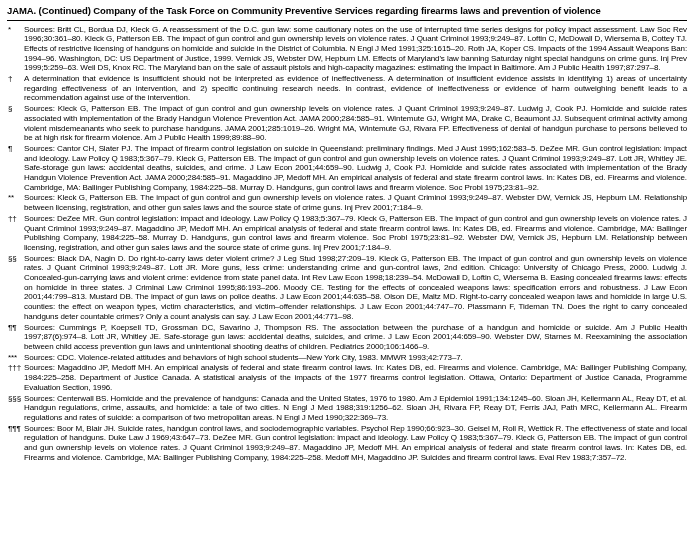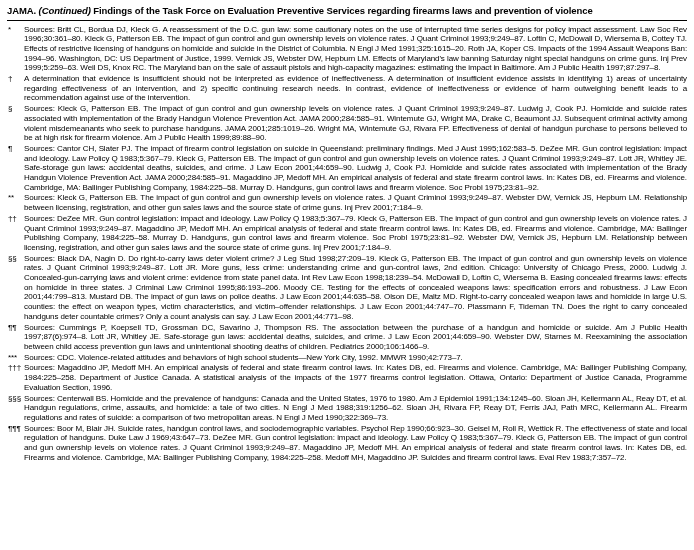--- a/index.html
+++ b/index.html
@@ -18,21 +18,20 @@
     padding: 5px 7px 4px 7px;
     overflow: hidden;
   }
   .table-title {
     font-size: 9.5px;
     line-height: 11.5px;
     font-weight: bold;
     letter-spacing: -0.1px;
   }
   .table-title .cont {
-    font-style: italic;
     text-align: center;
   }
   .rule {
     border: none;
     border-top: 1px solid #000000;
     margin: 3px 0 4px 0;
     height: 0;
   }
   .footnotes {
     font-size: 8px;
@@ -51,21 +50,21 @@
     top: 0;
     text-align: left;
     white-space: nowrap;
   }
 </style>
 </head>
 <body>
 
 <div class="page">
 
-  <div class="table-title"><span>JAMA.</span> <span class="cont">(Continued)</span> <span>Findings of the Task Force on Evaluation Preventive Services regarding firearms laws and prevention of violence</span></div>
+  <div class="table-title"><span>JAMA.</span> <span class="cont">(Continued)</span> <span>Company of the Task Force on Community Preventive Services regarding firearms laws and prevention of violence</span></div>
 
   <div class="rule"></div>
 
   <div class="footnotes">
 
     <div class="fn">
       <span class="marker">*</span>
       <span class="fn-text">Sources: Britt CL, Bordua DJ, Kleck G. A reassessment of the D.C. gun law: some cautionary notes on the use of interrupted time series designs for policy impact assessment. Law Soc Rev 1996;30:361–80. Kleck G, Patterson EB. The impact of gun control and gun ownership levels on violence rates. J Quant Criminol 1993;9:249–87. Loftin C, McDowall D, Wiersema B, Cottey TJ. Effects of restrictive licensing of handguns on homicide and suicide in the District of Columbia. N Engl J Med 1991;325:1615–20. Roth JA, Koper CS. Impacts of the 1994 Assault Weapons Ban: 1994–96. Washington, DC: US Department of Justice, 1999. Vernick JS, Webster DW, Hepburn LM. Effects of Maryland's law banning Saturday night special handguns on crime guns. Inj Prev 1999;5:259–63. Weil DS, Knox RC. The Maryland ban on the sale of assault pistols and high-capacity magazines: estimating the impact in Baltimore. Am J Public Health 1997;87:297–8.</span>
     </div>
 
@@ -99,21 +98,21 @@
       <span class="fn-text">Sources: Black DA, Nagin D. Do right-to-carry laws deter violent crime? J Leg Stud 1998;27:209–19. Kleck G, Patterson EB. The impact of gun control and gun ownership levels on violence rates. J Quant Criminol 1993;9:249–87. Lott JR. More guns, less crime: understanding crime and gun-control laws, 2nd edition. Chicago: University of Chicago Press, 2000. Ludwig J. Concealed-gun-carrying laws and violent crime: evidence from state panel data. Int Rev Law Econ 1998;18:239–54. McDowall D, Loftin C, Wiersema B. Easing concealed firearms laws: effects on homicide in three states. J Criminal Law Criminol 1995;86:193–206. Moody CE. Testing for the effects of concealed weapons laws: specification errors and robustness. J Law Econ 2001;44:799–813. Mustard DB. The impact of gun laws on police deaths. J Law Econ 2001;44:635–58. Olson DE, Maltz MD. Right-to-carry concealed weapon laws and homicide in large U.S. counties: the effect on weapon types, victim characteristics, and victim–offender relationships. J Law Econ 2001;44:747–70. Plassmann F, Tideman TN. Does the right to carry concealed handguns deter countable crimes? Only a count analysis can say. J Law Econ 2001;44:771–98.</span>
     </div>
 
     <div class="fn">
       <span class="marker">¶¶</span>
       <span class="fn-text">Sources: Cummings P, Koepsell TD, Grossman DC, Savarino J, Thompson RS. The association between the purchase of a handgun and homicide or suicide. Am J Public Health 1997;87(6):974–8. Lott JR, Whitley JE. Safe-storage gun laws: accidental deaths, suicides, and crime. J Law Econ 2001;44:659–90. Webster DW, Starnes M. Reexamining the association between child access prevention gun laws and unintentional shooting deaths of children. Pediatrics 2000;106:1466–9.</span>
     </div>
 
     <div class="fn">
       <span class="marker">***</span>
-      <span class="fn-text">Sources: CDC. Violence-related attitudes and behaviors of high school students—New York City, 1992. MMWR 1990;42:773–7.</span>
+      <span class="fn-text">Sources: CDC. Violence-related attitudes and behaviors of high school students—New York City, 1983. MMWR 1993;42:773–7.</span>
     </div>
 
     <div class="fn">
       <span class="marker">†††</span>
       <span class="fn-text">Sources: Magaddino JP, Medoff MH. An empirical analysis of federal and state firearm control laws. In: Kates DB, ed. Firearms and violence. Cambridge, MA: Ballinger Publishing Company, 1984:225–258. Department of Justice Canada. A statistical analysis of the impacts of the 1977 firearms control legislation. Ottawa, Ontario: Department of Justice Canada, Programme Evaluation Section, 1996.</span>
     </div>
 
     <div class="fn">
       <span class="marker">§§§</span>
       <span class="fn-text">Sources: Centerwall BS. Homicide and the prevalence of handguns: Canada and the United States, 1976 to 1980. Am J Epidemiol 1991;134:1245–60. Sloan JH, Kellermann AL, Reay DT, et al. Handgun regulations, crime, assaults, and homicide: a tale of two cities. N Engl J Med 1988;319:1256–62. Sloan JH, Rivara FP, Reay DT, Ferris JAJ, Path MRC, Kellermann AL. Firearm regulations and rates of suicide: a comparison of two metropolitan areas. N Engl J Med 1990;322:369–73.</span>

